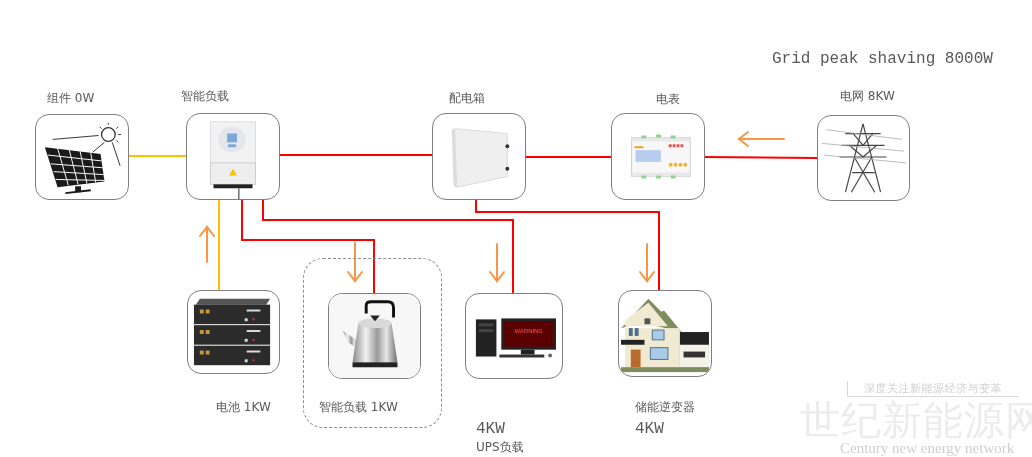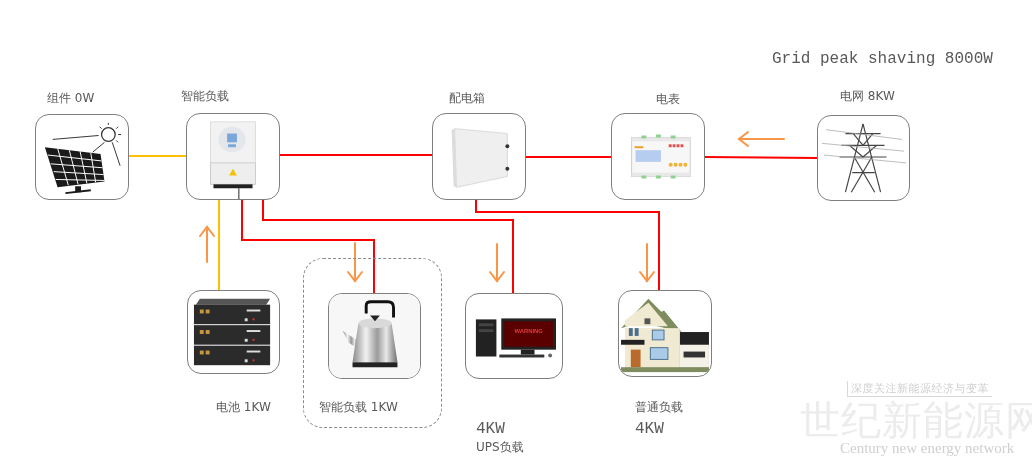--- a/index.html
+++ b/index.html
@@ -5,21 +5,21 @@
   html, body { margin: 0; padding: 0; background: #ffffff; }
   body { width: 1032px; height: 457px; position: relative; overflow: hidden;
          font-family: "DejaVu Sans", "Liberation Sans", sans-serif; color: #595959; }
   .lbl { position: absolute; font-size: 12px; color: #595959; white-space: nowrap; line-height: 20px; }
   .lbl.en { font-family: Liberation Mono, monospace; font-size: 16px; }
   .node { position: absolute; border: 1.5px solid #7f7f7f; border-radius: 14px; background: #fff; box-sizing: border-box; overflow: hidden; }
   .node svg { position: absolute; left: 0; top: 0; width: 100%; height: 100%; }
   #wires { position: absolute; left: 0; top: 0; }
   .dashed { position: absolute; border: 1.5px dashed #8c8c8c; border-radius: 20px; box-sizing: border-box; }
   .wm { position: absolute; color: #e2e2e2; white-space: nowrap; }
-  .wm-top { left: 847px; top: 381px; font-size: 11px; border-left: 1px solid #d8d8d8; border-bottom: 1px solid #d8d8d8; padding: 0 3px; color: #cfcfcf; letter-spacing: 0.5px; }
+  .wm-top { left: 847px; top: 381px; font-size: 11px; border-left: 1px solid #d8d8d8; border-bottom: 1px solid #d8d8d8; padding: 0 16px; color: #cfcfcf; letter-spacing: 0.5px; }
   .wm-mid { left: 800px; top: 396px; font-size: 40px; letter-spacing: 1px; color: #ececec; font-family: "DejaVu Serif", serif; line-height: 48px; }
   .wm-bot { left: 840px; top: 440px; font-size: 15px; font-family: "Liberation Serif", serif; color: #cfcfcf; }
 </style>
 </head>
 <body>
 
 <svg id="wires" width="1032" height="457">
 
   <line x1="128" y1="156" x2="186" y2="156" stroke="#ffc000" stroke-width="2"></line>
   <line x1="219" y1="200" x2="219" y2="290" stroke="#ffc000" stroke-width="2"></line>
@@ -250,18 +250,18 @@
     <rect x="32" y="58" width="18" height="12" fill="#a9cbe8" stroke="#4d6f8e"></rect>
     <rect x="12" y="60" width="10" height="18" fill="#b86b2a"></rect>
     <rect x="2" y="78" width="90" height="5" fill="#7e8c5e"></rect>
   </svg>
 </div>
 
 <div class="lbl" style="left:216px; top:397px;">电池 1KW</div>
 <div class="lbl" style="left:319px; top:397px;">智能负载 1KW</div>
 <div class="lbl" style="left:476px; top:397px;margin-top:40px;">UPS负载</div>
 <div class="lbl en" style="left:476px; top:419px;">4KW</div>
-<div class="lbl" style="left:635px; top:397px;">普通负载</div>
+<div class="lbl" style="left:635px; top:397px;">储能逆变器</div>
 <div class="lbl en" style="left:635px; top:419px;">4KW</div>
 
 <div class="wm wm-top">深度关注新能源经济与变革</div>
 <div class="wm wm-mid">世纪新能源网</div>
 <div class="wm wm-bot">Century new energy network</div>
 
 </body></html>

